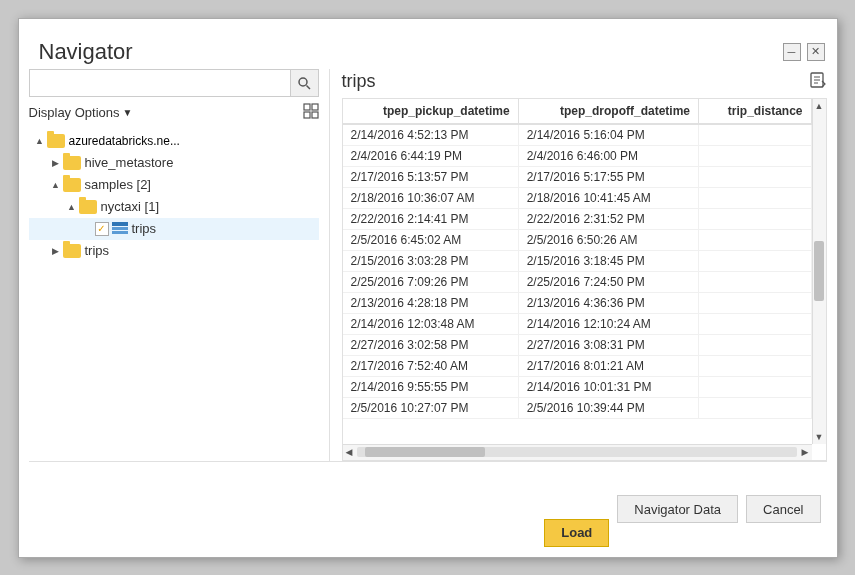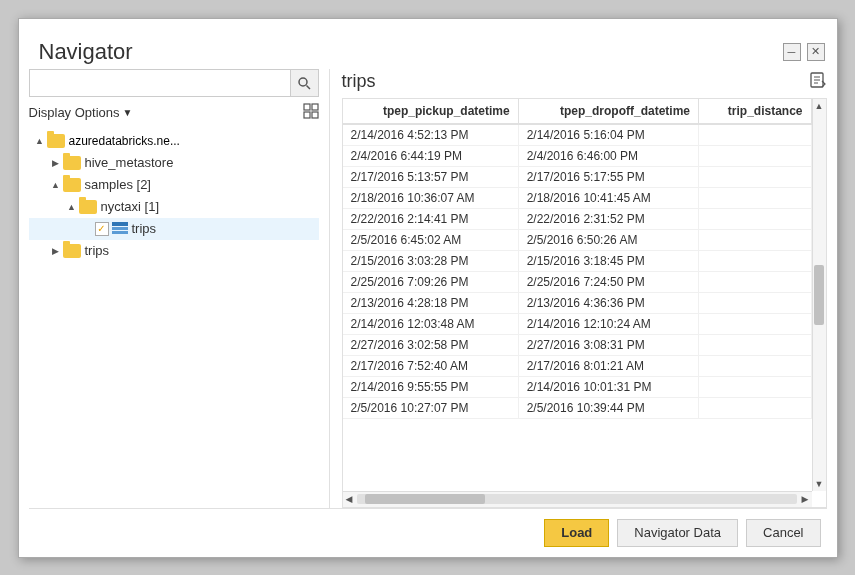--- a/index.html
+++ b/index.html
@@ -244,20 +244,21 @@
       background: #f0f0f0;
       cursor: pointer;
       font-size: 13px;
       color: #333;
     }
     .btn-primary {
       background: #f5c842;
       border-color: #d4a800;
       color: #333;
       font-weight: 600;
+      margin-top: 47px;
     }
     .divider {
       height: 1px;
       background: #e0e0e0;
       margin: 0 10px;
       flex-shrink: 0;
     }
   </style>
 </head>
 <body>

